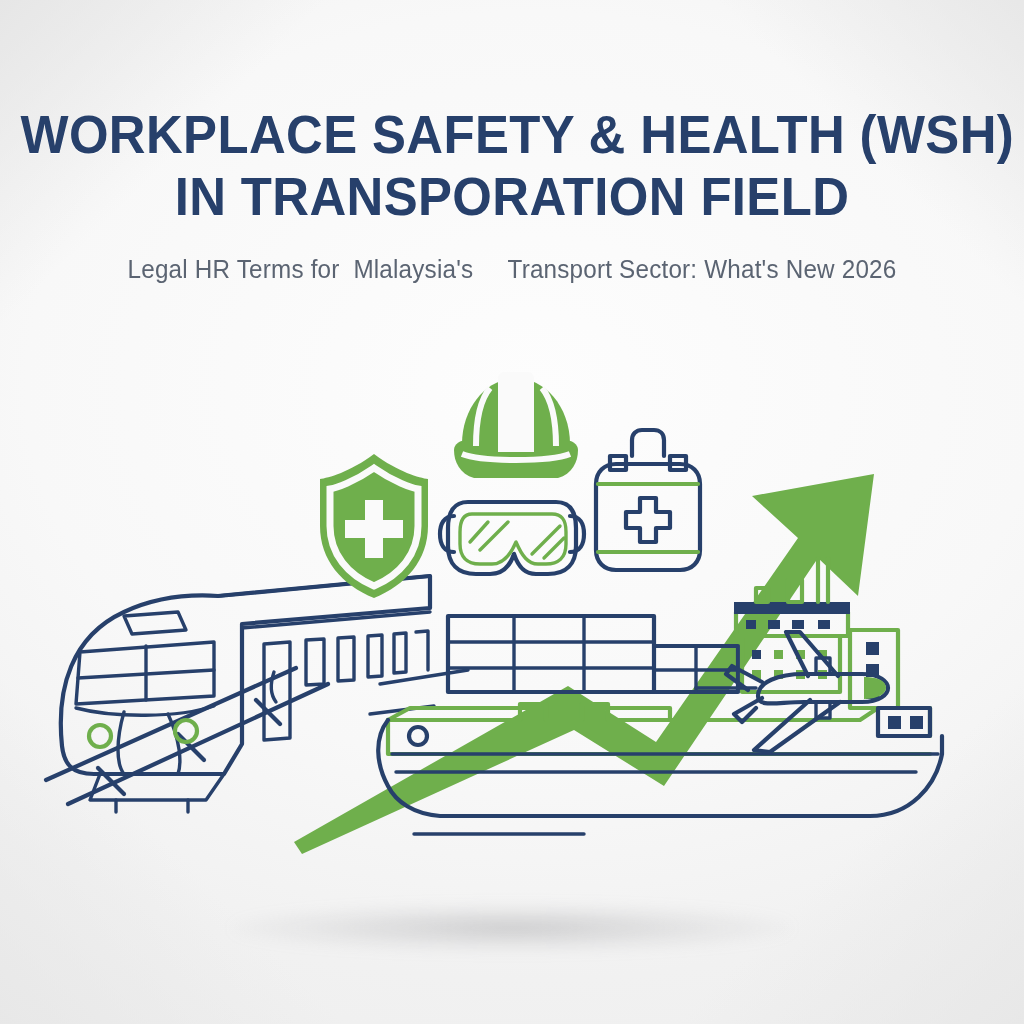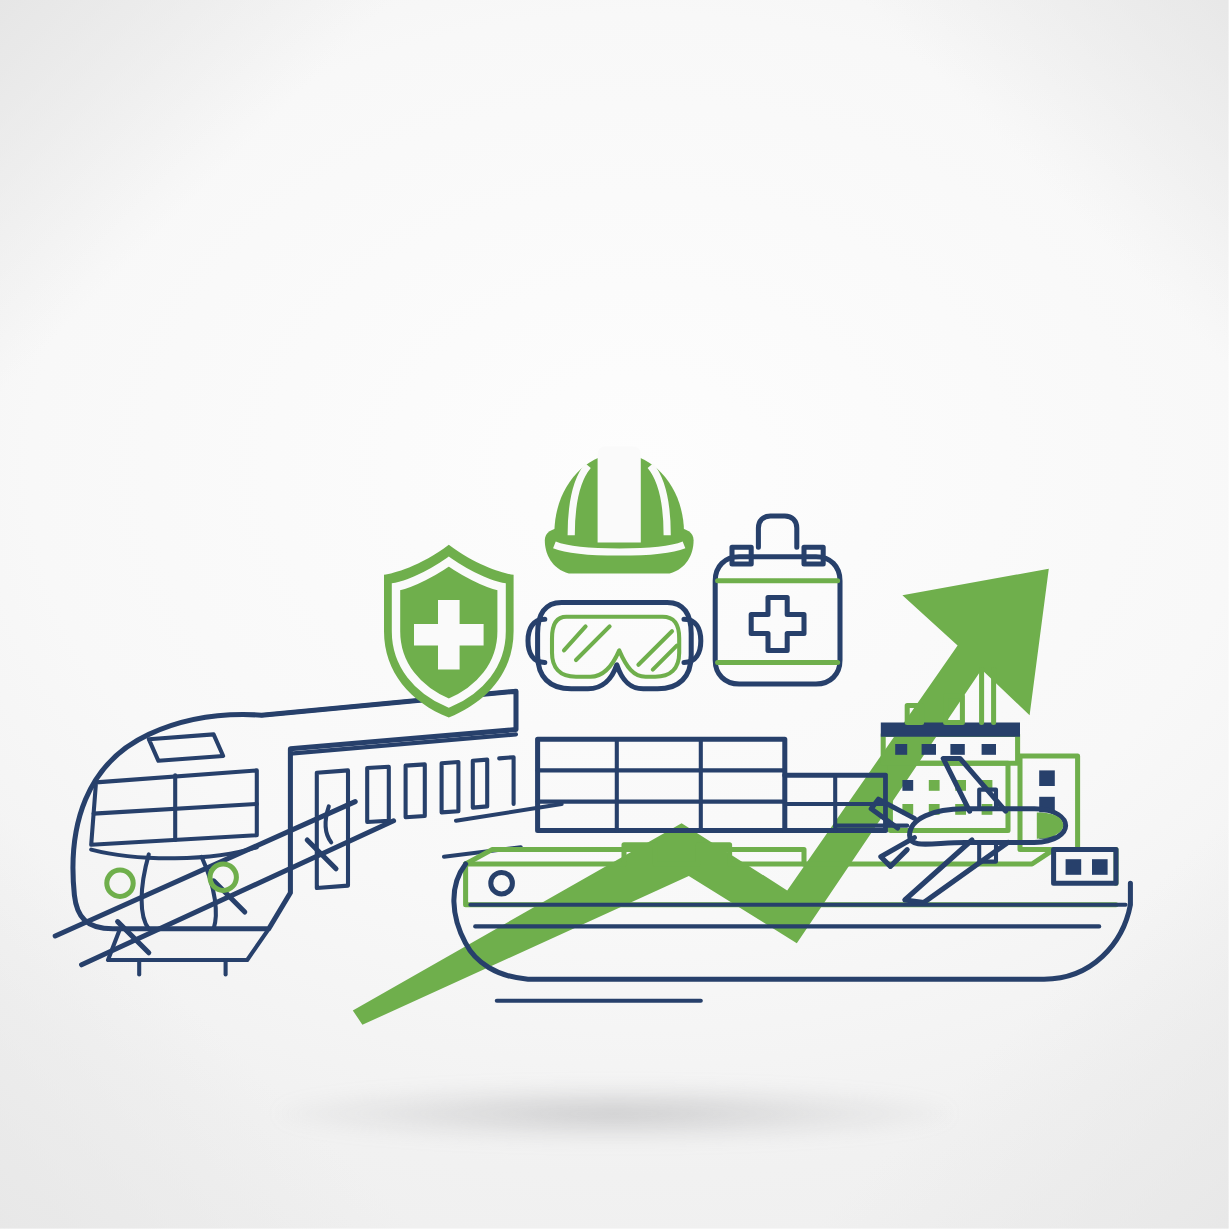--- a/index.html
+++ b/index.html
@@ -99,20 +99,27 @@
     pointer-events: none;
   }
 </style>
 </head>
 <body>
 
 <div id="poster">
 
   <div class="vignette"></div>
 
+  <div class="heading-block">
+    <h1 class="title">
+      <span>WORKPLACE SAFETY &amp; HEALTH (WSH)</span>
+      <span class="ln2">IN TRANSPORATION FIELD</span>
+    </h1>
+    <p class="subtitle">Legal HR Terms for  Mlalaysia's     Transport Sector: What's New 2026</p>
+  </div>
 
   <div id="art-wrap">
   <svg id="art" width="1024" height="600" viewBox="0 0 1024 600" xmlns="http://www.w3.org/2000/svg">
     <defs>
       <style>
         .nv  { fill:none; stroke:#27406B; stroke-width:4.2; stroke-linecap:round; stroke-linejoin:round; }
         .nvt { fill:none; stroke:#27406B; stroke-width:3.4; stroke-linecap:round; stroke-linejoin:round; }
         .gr  { fill:none; stroke:#6FAF4C; stroke-width:4.2; stroke-linecap:round; stroke-linejoin:round; }
         .grt { fill:none; stroke:#6FAF4C; stroke-width:3.4; stroke-linecap:round; stroke-linejoin:round; }
         .nvf { fill:#27406B; }

